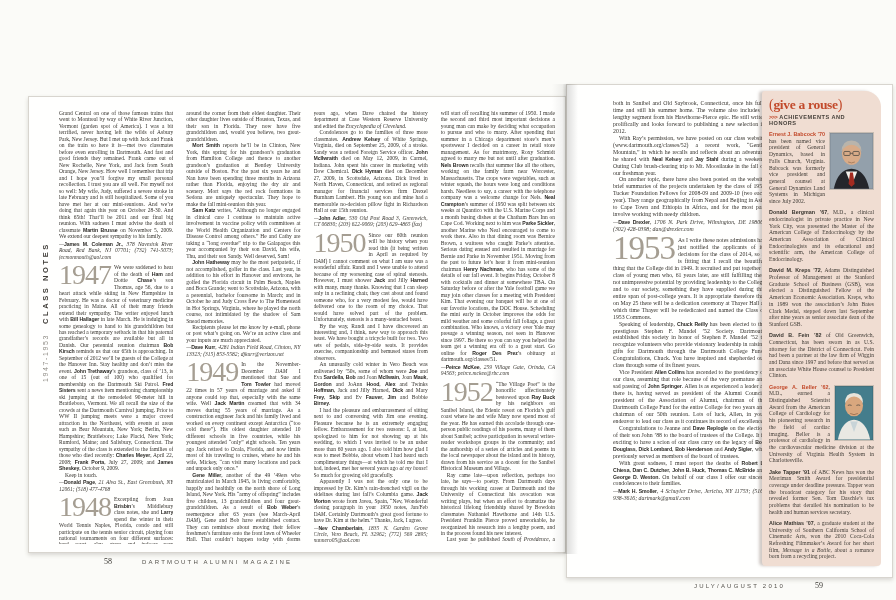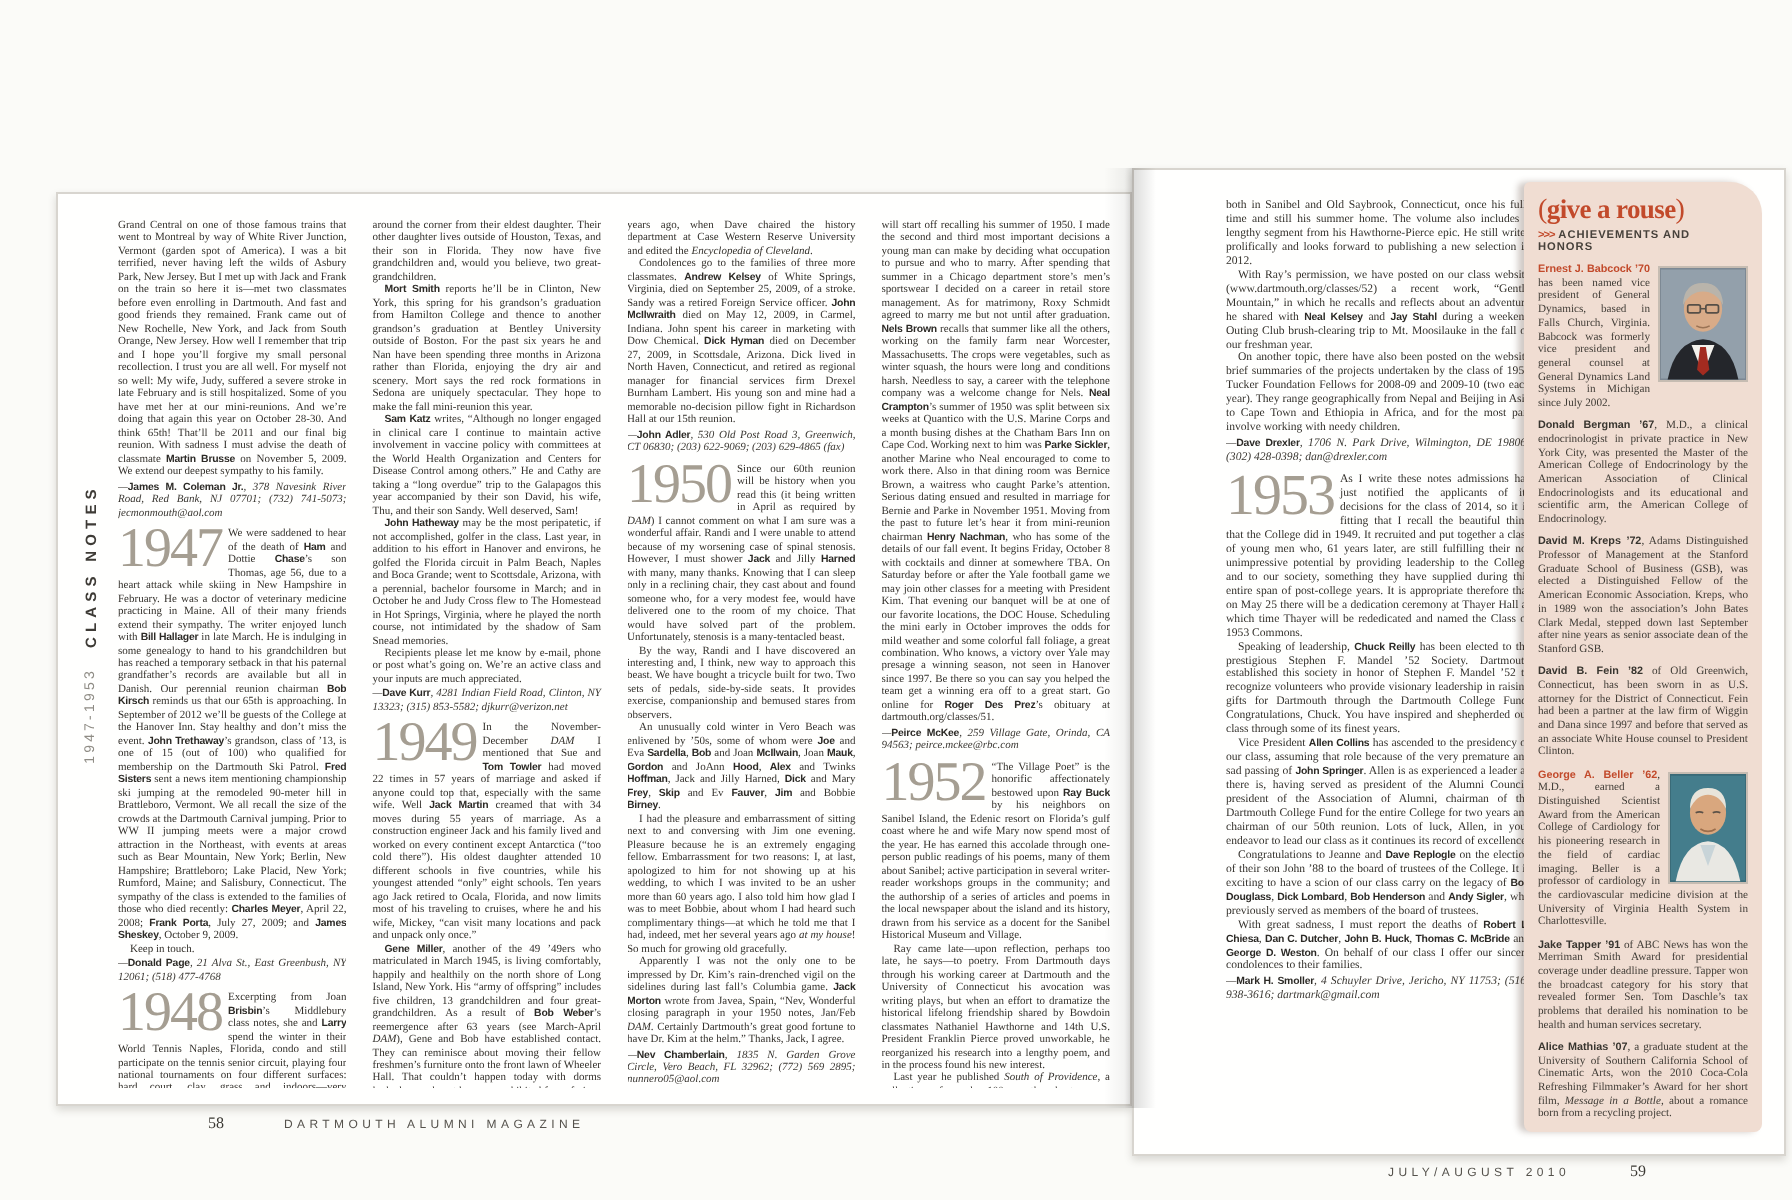--- a/index.html
+++ b/index.html
@@ -23,21 +23,21 @@
   .rcol{position:absolute;left:46px;top:15px;width:152px;bottom:13px;overflow:hidden;
         font-size:5.8px;line-height:1.2;color:var(--ink);text-align:justify;}
   p{margin:0;}
   .para{text-indent:6px;}
   .addr{font-style:italic;color:#3b3833;margin:1px 0 2px;}
   .addr b{font-style:normal;}
   b{font-family:"Liberation Sans",sans-serif;font-size:5.2px;letter-spacing:-.1px;color:#2c2a26;}
   .entry{margin-top:4px;}
   .yr{float:left;font-family:"Liberation Serif",serif;font-size:28px;line-height:19px;
       color:var(--yr);margin:1px 3px 0 0;letter-spacing:-1px;}
-  .rcol .yr{font-size:29px;line-height:21px;}
+  .rcol .yr{font-size:33px;line-height:21px;}
   
   .sidebar{position:absolute;right:11px;top:6px;bottom:11px;width:119px;background:var(--sbbg);
            border-radius:3px 16px 4px 4px;padding:7px 7px 5px;overflow:hidden;
            box-shadow:-3px 0 3px rgba(70,45,30,.25);}
   .sb-title{color:var(--accent);font-size:13.5px;line-height:14px;letter-spacing:-.3px;white-space:nowrap;}
   .sb-title .paren{font-weight:normal;font-size:14px;}
   .sb-title .t{font-weight:bold;}
   .sb-tag{font-family:"Liberation Sans",sans-serif;font-size:5.6px;font-weight:bold;
           letter-spacing:.5px;color:#47413b;margin:2px 0 5px;}
   .sb-tag .arrows{color:var(--accent);letter-spacing:-.5px;}

